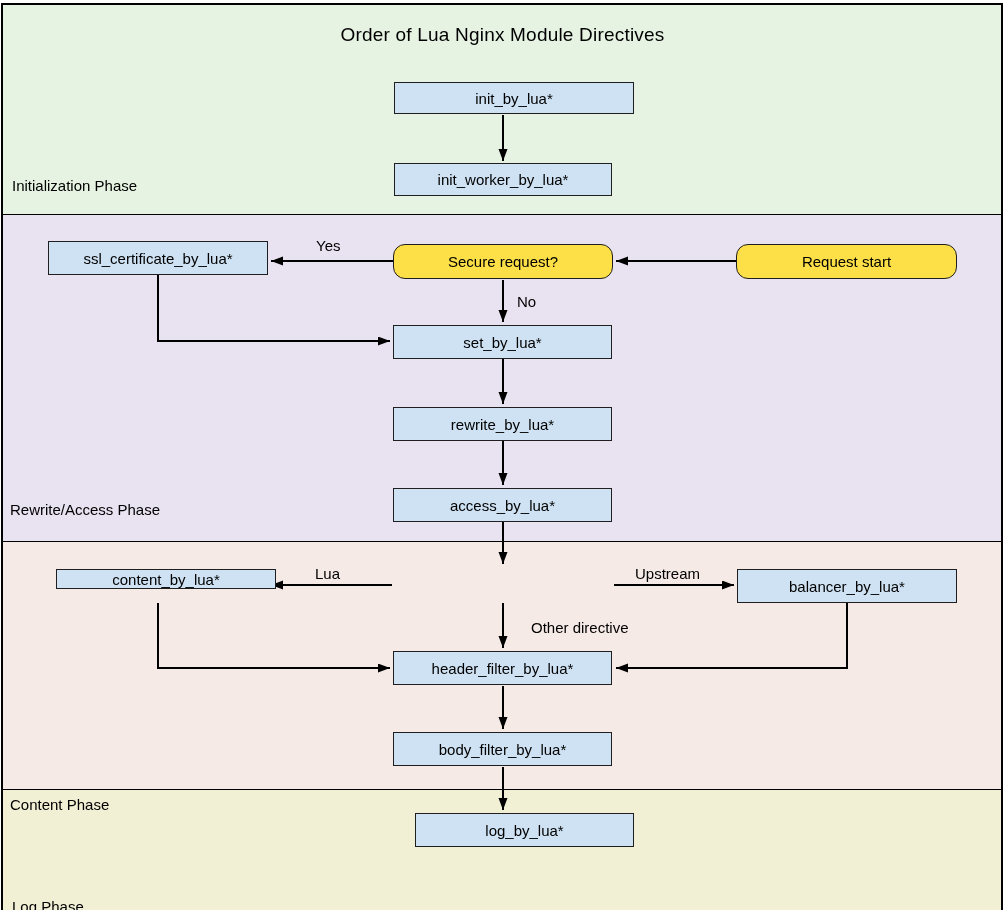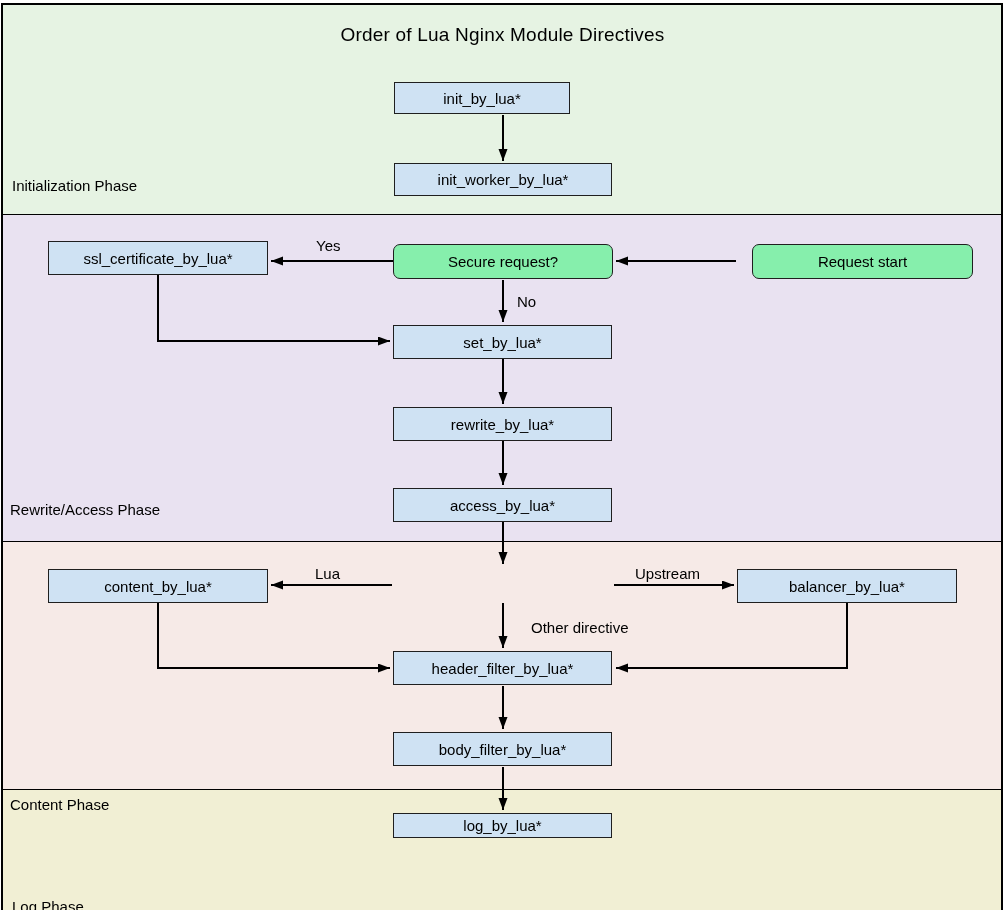--- a/index.html
+++ b/index.html
@@ -20,21 +20,21 @@
   #arrows{position:absolute;left:0;top:0;z-index:4;}
   .title{
     position:absolute;left:0;top:24px;width:1005px;text-align:center;
     font-size:19px;letter-spacing:0.2px;z-index:6;
   }
   .node{
     position:absolute;display:flex;align-items:center;justify-content:center;
     font-size:15px;z-index:6;text-align:center;
   }
   .node.blue{background:#cfe2f3;border:1.5px solid #1f1f1f;}
-  .node.orange{background:#86efac;border:1.5px solid #1f1f1f;border-radius:7px;}
+  .node.orange{background:#fde047;border:1.5px solid #1f1f1f;border-radius:12px;}
   .node.small-text{font-size:13px;}
   .edge-label{position:absolute;font-size:15px;z-index:6;white-space:nowrap;}
   .phase-label{position:absolute;font-size:15px;z-index:6;white-space:nowrap;}
 </style>
 </head>
 <body>
 
 <div id="stage">
 
   <div class="band band-init"></div>
@@ -68,33 +68,33 @@
     </g>
   </svg>
 
   <div class="title">Order of Lua Nginx Module Directives</div>
 
   <div class="phase-label" style="left:12px;top:177px;">Initialization Phase</div>
   <div class="phase-label" style="left:10px;top:501px;">Rewrite/Access Phase</div>
   <div class="phase-label" style="left:10px;top:748px;margin-top:48px;">Content Phase</div>
   <div class="phase-label" style="left:12px;top:867px;margin-top:31px;">Log Phase</div>
 
-  <div class="node blue" style="left:394px;top:82px;width:176px;height:32px;">init_by_lua*</div>
+  <div class="node blue" style="left:394px;top:82px;width:240px;height:32px;">init_by_lua*</div>
   <div class="node blue" style="left:48px;top:241px;width:220px;height:34px;">ssl_certificate_by_lua*</div>
   <div class="node blue" style="left:394px;top:163px;width:218px;height:33px;">init_worker_by_lua*</div>
   <div class="node orange" style="left:393px;top:244px;width:220px;height:35px;">Secure request?</div>
-  <div class="node orange" style="left:736px;top:244px;width:221px;height:35px;margin-left:16px;">Request start</div>
+  <div class="node orange" style="left:736px;top:244px;width:221px;height:35px;">Request start</div>
   <div class="node blue" style="left:393px;top:407px;width:219px;height:34px;">rewrite_by_lua*</div>
   <div class="node blue" style="left:393px;top:325px;width:219px;height:34px;">set_by_lua*</div>
   <div class="node blue" style="left:393px;top:488px;width:219px;height:34px;">access_by_lua*</div>
-  <div class="node blue" style="left:48px;top:569px;width:220px;height:34px;">content_by_lua*</div>
+  <div class="node blue" style="left:56px;top:569px;width:220px;height:20px;">content_by_lua*</div>
   <div class="node blue" style="left:737px;top:569px;width:220px;height:34px;">balancer_by_lua*</div>
   <div class="node blue" style="left:393px;top:651px;width:219px;height:34px;">header_filter_by_lua*</div>
   <div class="node blue" style="left:393px;top:732px;width:219px;height:34px;">body_filter_by_lua*</div>
-  <div class="node blue" style="left:393px;top:813px;width:219px;height:25px;">log_by_lua*</div>
+  <div class="node blue" style="left:415px;top:813px;width:219px;height:34px;">log_by_lua*</div>
 
   <div class="edge-label" style="left:316px;top:237px;">Yes</div>
   <div class="edge-label" style="left:517px;top:293px;">No</div>
   <div class="edge-label" style="left:315px;top:565px;">Lua</div>
   <div class="edge-label" style="left:635px;top:565px;">Upstream</div>
   <div class="edge-label" style="left:531px;top:619px;">Other directive</div>
 
 </div>
 
 </body></html>

